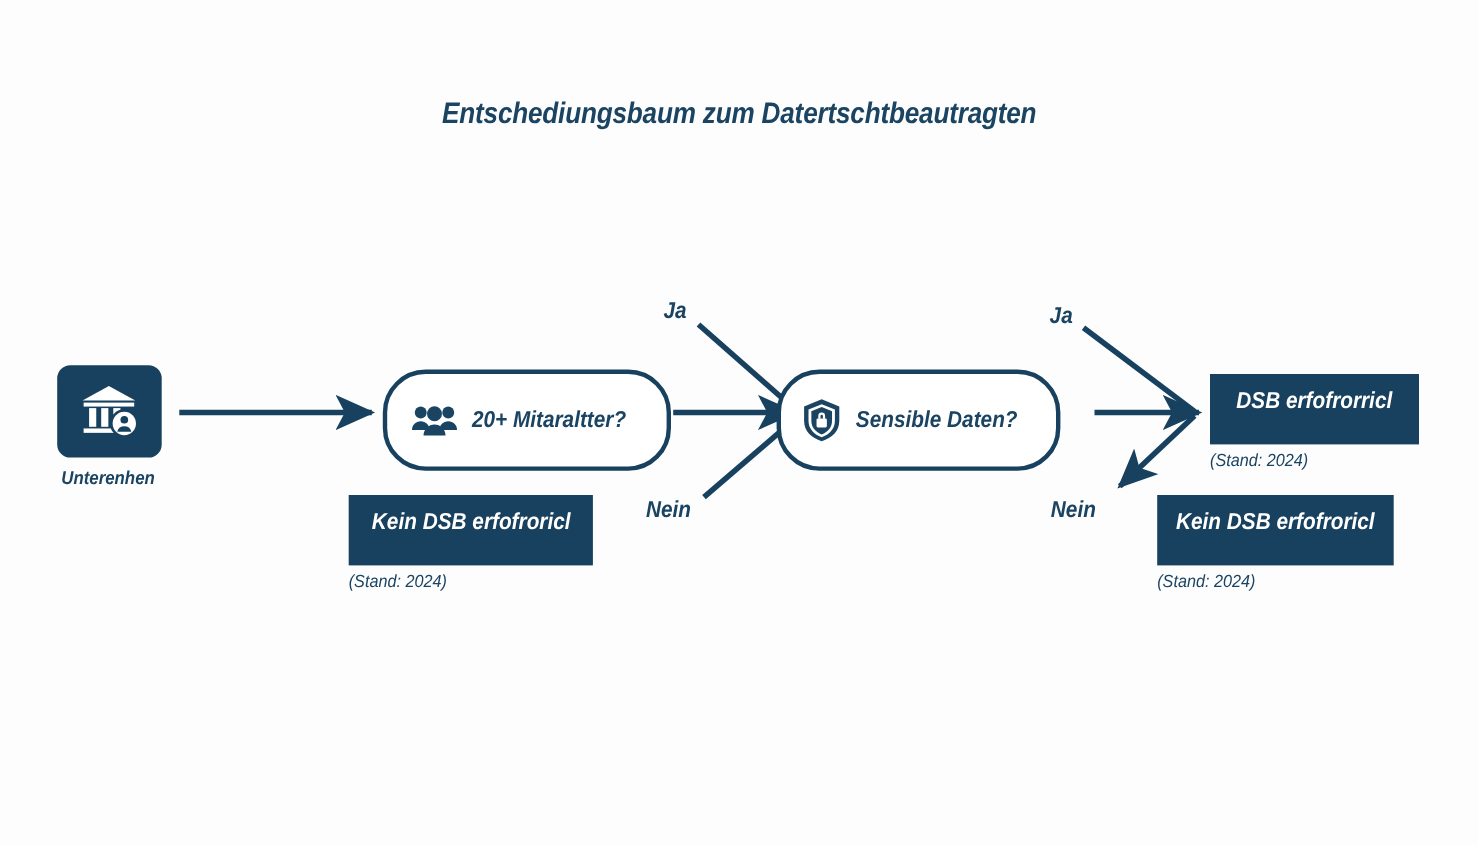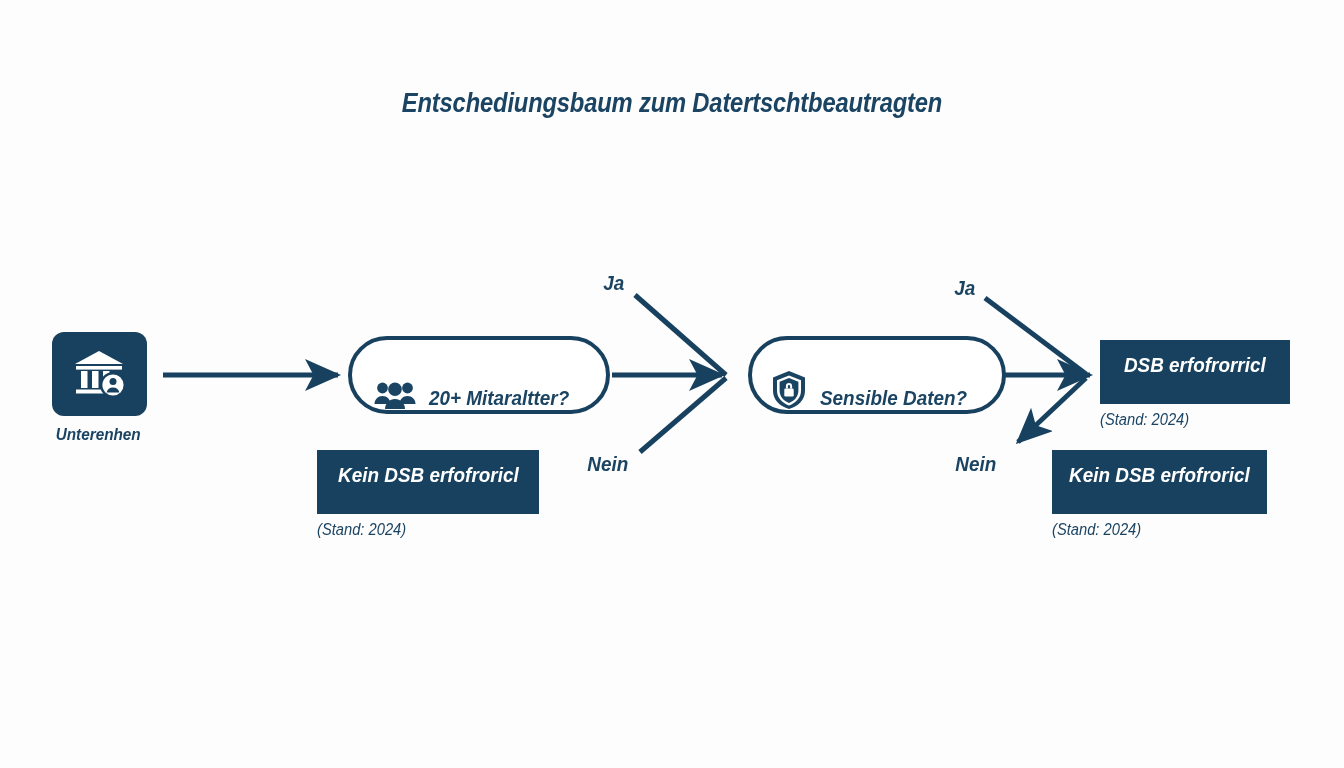--- a/index.html
+++ b/index.html
@@ -74,42 +74,42 @@
     font-weight: bold;
     color: #1b4463;
     font-family: "Liberation Sans Narrow", "Liberation Sans", sans-serif;
     transform: scaleX(0.9);
     white-space: nowrap;
   }
 
   
   .decision {
     position: absolute;
-    height: 78px;
+    height: 92px;
     border: 4px solid #17415e;
     border-radius: 39px;
     background: #ffffff;
     display: flex;
-    align-items: flex-end;
+    align-items: center;
     justify-content: center;
     gap: 13px;
     padding: 0 20px;
   }
   .decision .dicon { display: flex; align-items: center; flex: 0 0 auto; }
   .decision .dlabel {
     font-size: 21px;
     font-weight: bold;
     color: #1b4463;
     font-family: "Liberation Sans Narrow", "Liberation Sans", sans-serif;
     transform: scaleX(0.9);
     transform-origin: left center;
     white-space: nowrap;
   }
   #decision-1 { left: 348px; top: 336px; width: 262px; }
-  #decision-2 { left: 748px; top: 336px; width: 258px; }
+  #decision-2 { left: 706px; top: 336px; width: 258px; }
 
   
   .result { position: absolute; }
   .result .rbox {
     background: #17415e;
     padding: 13px 18px 27px 18px;
     display: flex;
     align-items: center;
     justify-content: center;
   }

